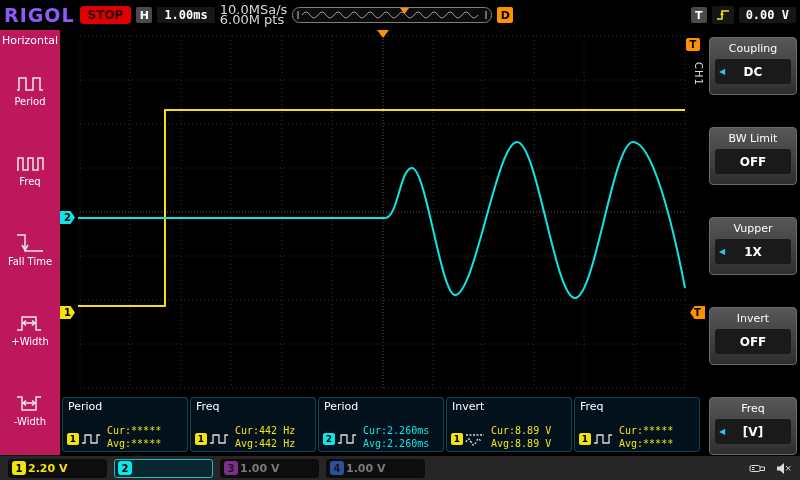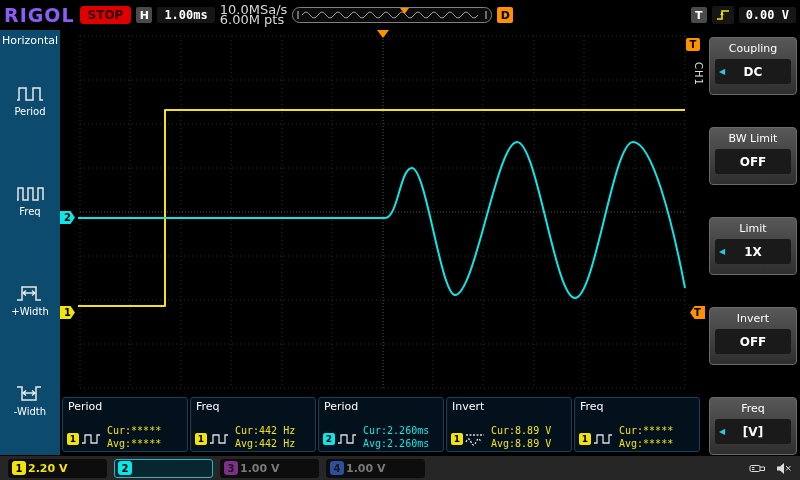--- a/index.html
+++ b/index.html
@@ -18,21 +18,21 @@
     font-weight:bold;font-size:11px;display:flex;align-items:center;justify-content:center;}
   .valbox{background:#161616;color:#fff;font-weight:bold;font-size:12px;
     padding:1px 7px;border-radius:2px;font-family:"DejaVu Sans Mono",monospace;}
   .samp{font-size:13px;color:#d8d8d8;line-height:10px;}
   .dkey{background:#ff9000;color:#000;}
   .delayval{color:#ff9000;}
   .tkey{margin-left:auto;}
   .tricon{background:#161616;width:22px;height:18px;border-radius:2px;
     display:flex;align-items:center;justify-content:center;}
   
-  #sidebar{position:absolute;left:0;top:30px;width:60px;height:425px;background:#0c4a6e;
+  #sidebar{position:absolute;left:0;top:30px;width:60px;height:425px;background:#be185d;
     display:flex;flex-direction:column;align-items:center;box-sizing:border-box;padding:4px 0 6px;}
   .side-title{font-size:11px;color:#fff;margin-bottom:2px;}
   #side-items{flex:1;display:flex;flex-direction:column;justify-content:space-around;align-items:center;width:100%;}
   .side-item{display:flex;flex-direction:column;align-items:center;gap:1px;}
   .side-item svg{stroke:#e8e8e8;fill:none;stroke-width:1.5;}
   .side-label{font-size:10px;color:#fff;white-space:nowrap;}
   
   #display{position:absolute;left:60px;top:30px;width:645px;height:365px;background:#000;}
   #display svg.scope{position:absolute;left:0;top:0;}
   .ch-tag{position:absolute;left:0;width:15px;height:13px;font-size:10px;font-weight:bold;color:#000;
@@ -128,20 +128,27 @@
       <span class="side-label">Period</span>
     </div>
     <div class="side-item">
       <svg width="30" height="24">
         <path d="M2 19 L3 19 L3 7 L8 7 L8 19 L13 19 L13 7 L18 7 L18 19 L23 19 L23 7 L28 7 L28 19"></path>
       </svg>
       <span class="side-label">Freq</span>
     </div>
     <div class="side-item">
       <svg width="30" height="24">
+        <path d="M2 4 L10 4 L10 20 L28 20"></path>
+        <path d="M7 14 L10 19 L13 14"></path>
+      </svg>
+      <span class="side-label">Fall Time</span>
+    </div>
+    <div class="side-item">
+      <svg width="30" height="24">
         <path d="M2 19 L7 19 L7 6 L21 6 L21 19 L26 19"></path>
         <path d="M8 12 H20 M11 9.5 L8 12 L11 14.5 M17 9.5 L20 12 L17 14.5"></path>
       </svg>
       <span class="side-label">+Width</span>
     </div>
     <div class="side-item">
       <svg width="30" height="24">
         <path d="M2 6 L7 6 L7 19 L21 19 L21 6 L26 6"></path>
         <path d="M8 12 H20 M11 9.5 L8 12 L11 14.5 M17 9.5 L20 12 L17 14.5"></path>
       </svg>
@@ -174,21 +181,21 @@
       <span>DC</span>
     </div>
   </div>
   <div class="menu-box">
     <div class="menu-title">BW Limit</div>
     <div class="menu-value">
       <span>OFF</span>
     </div>
   </div>
   <div class="menu-box">
-    <div class="menu-title">Limit</div>
+    <div class="menu-title">Vupper</div>
     <div class="menu-value">
       <span class="menu-arrow">◀</span>
       <span>1X</span>
     </div>
   </div>
   <div class="menu-box">
     <div class="menu-title">Invert</div>
     <div class="menu-value">
       <span>OFF</span>
     </div>

